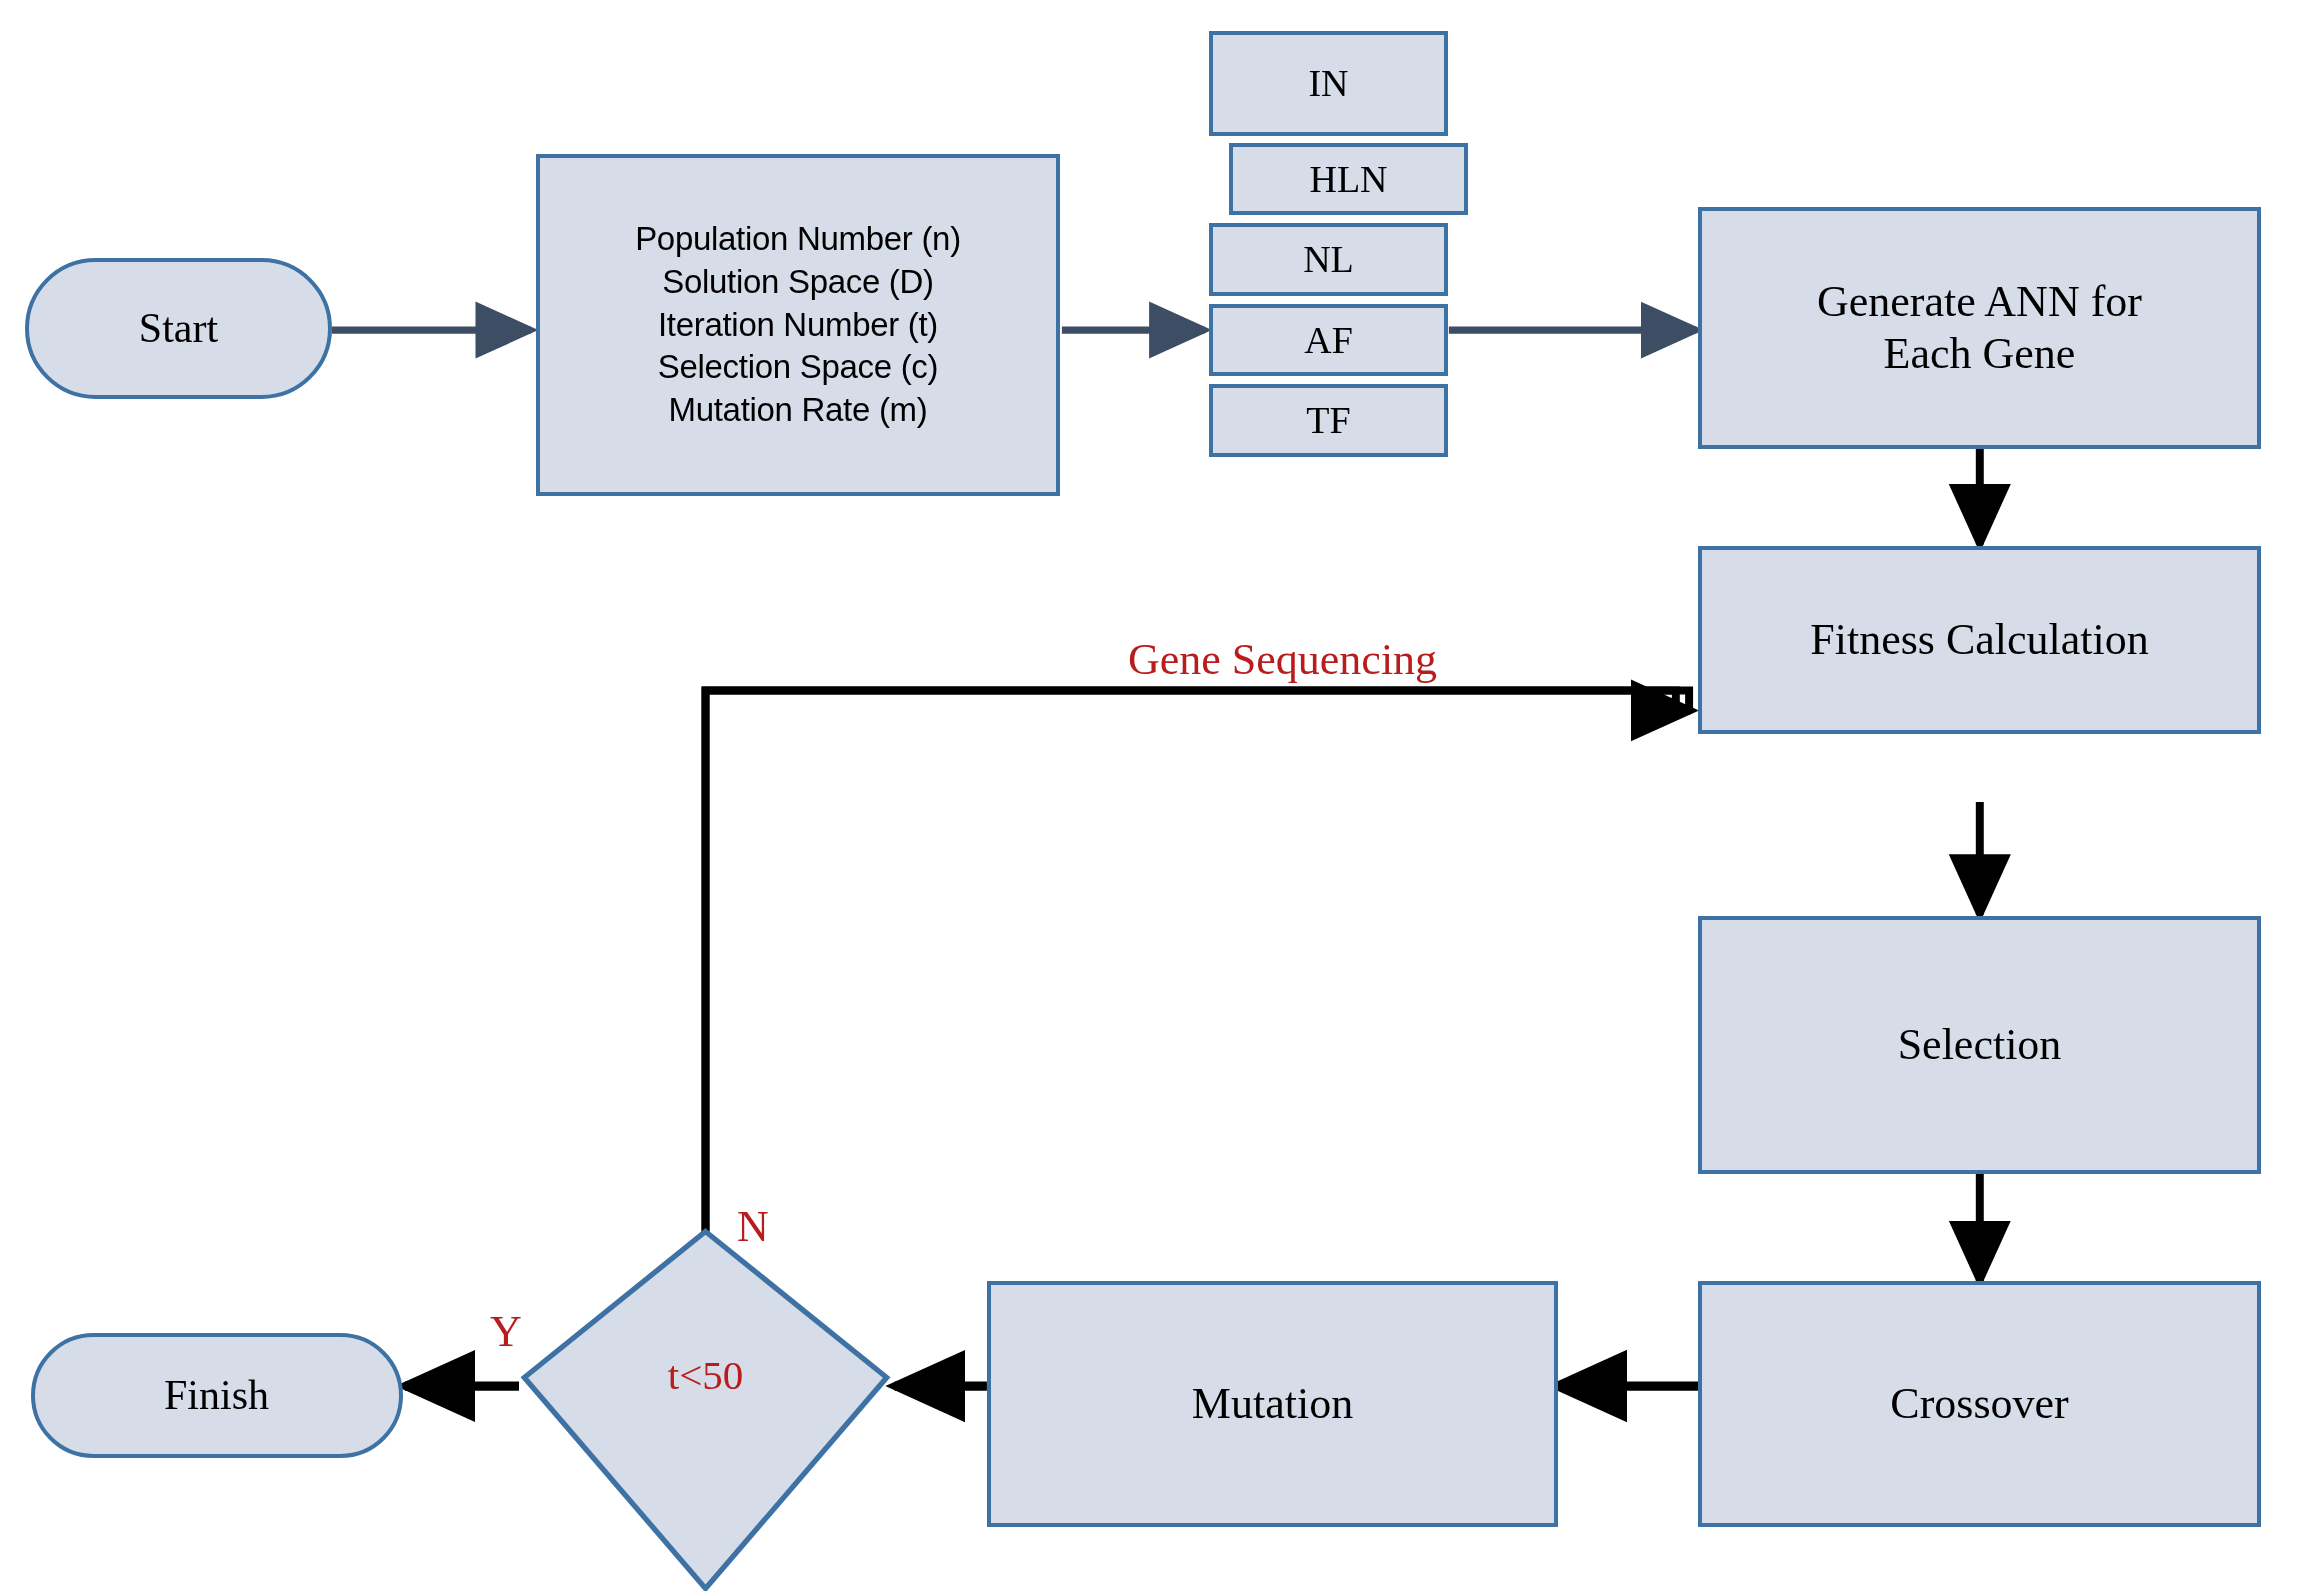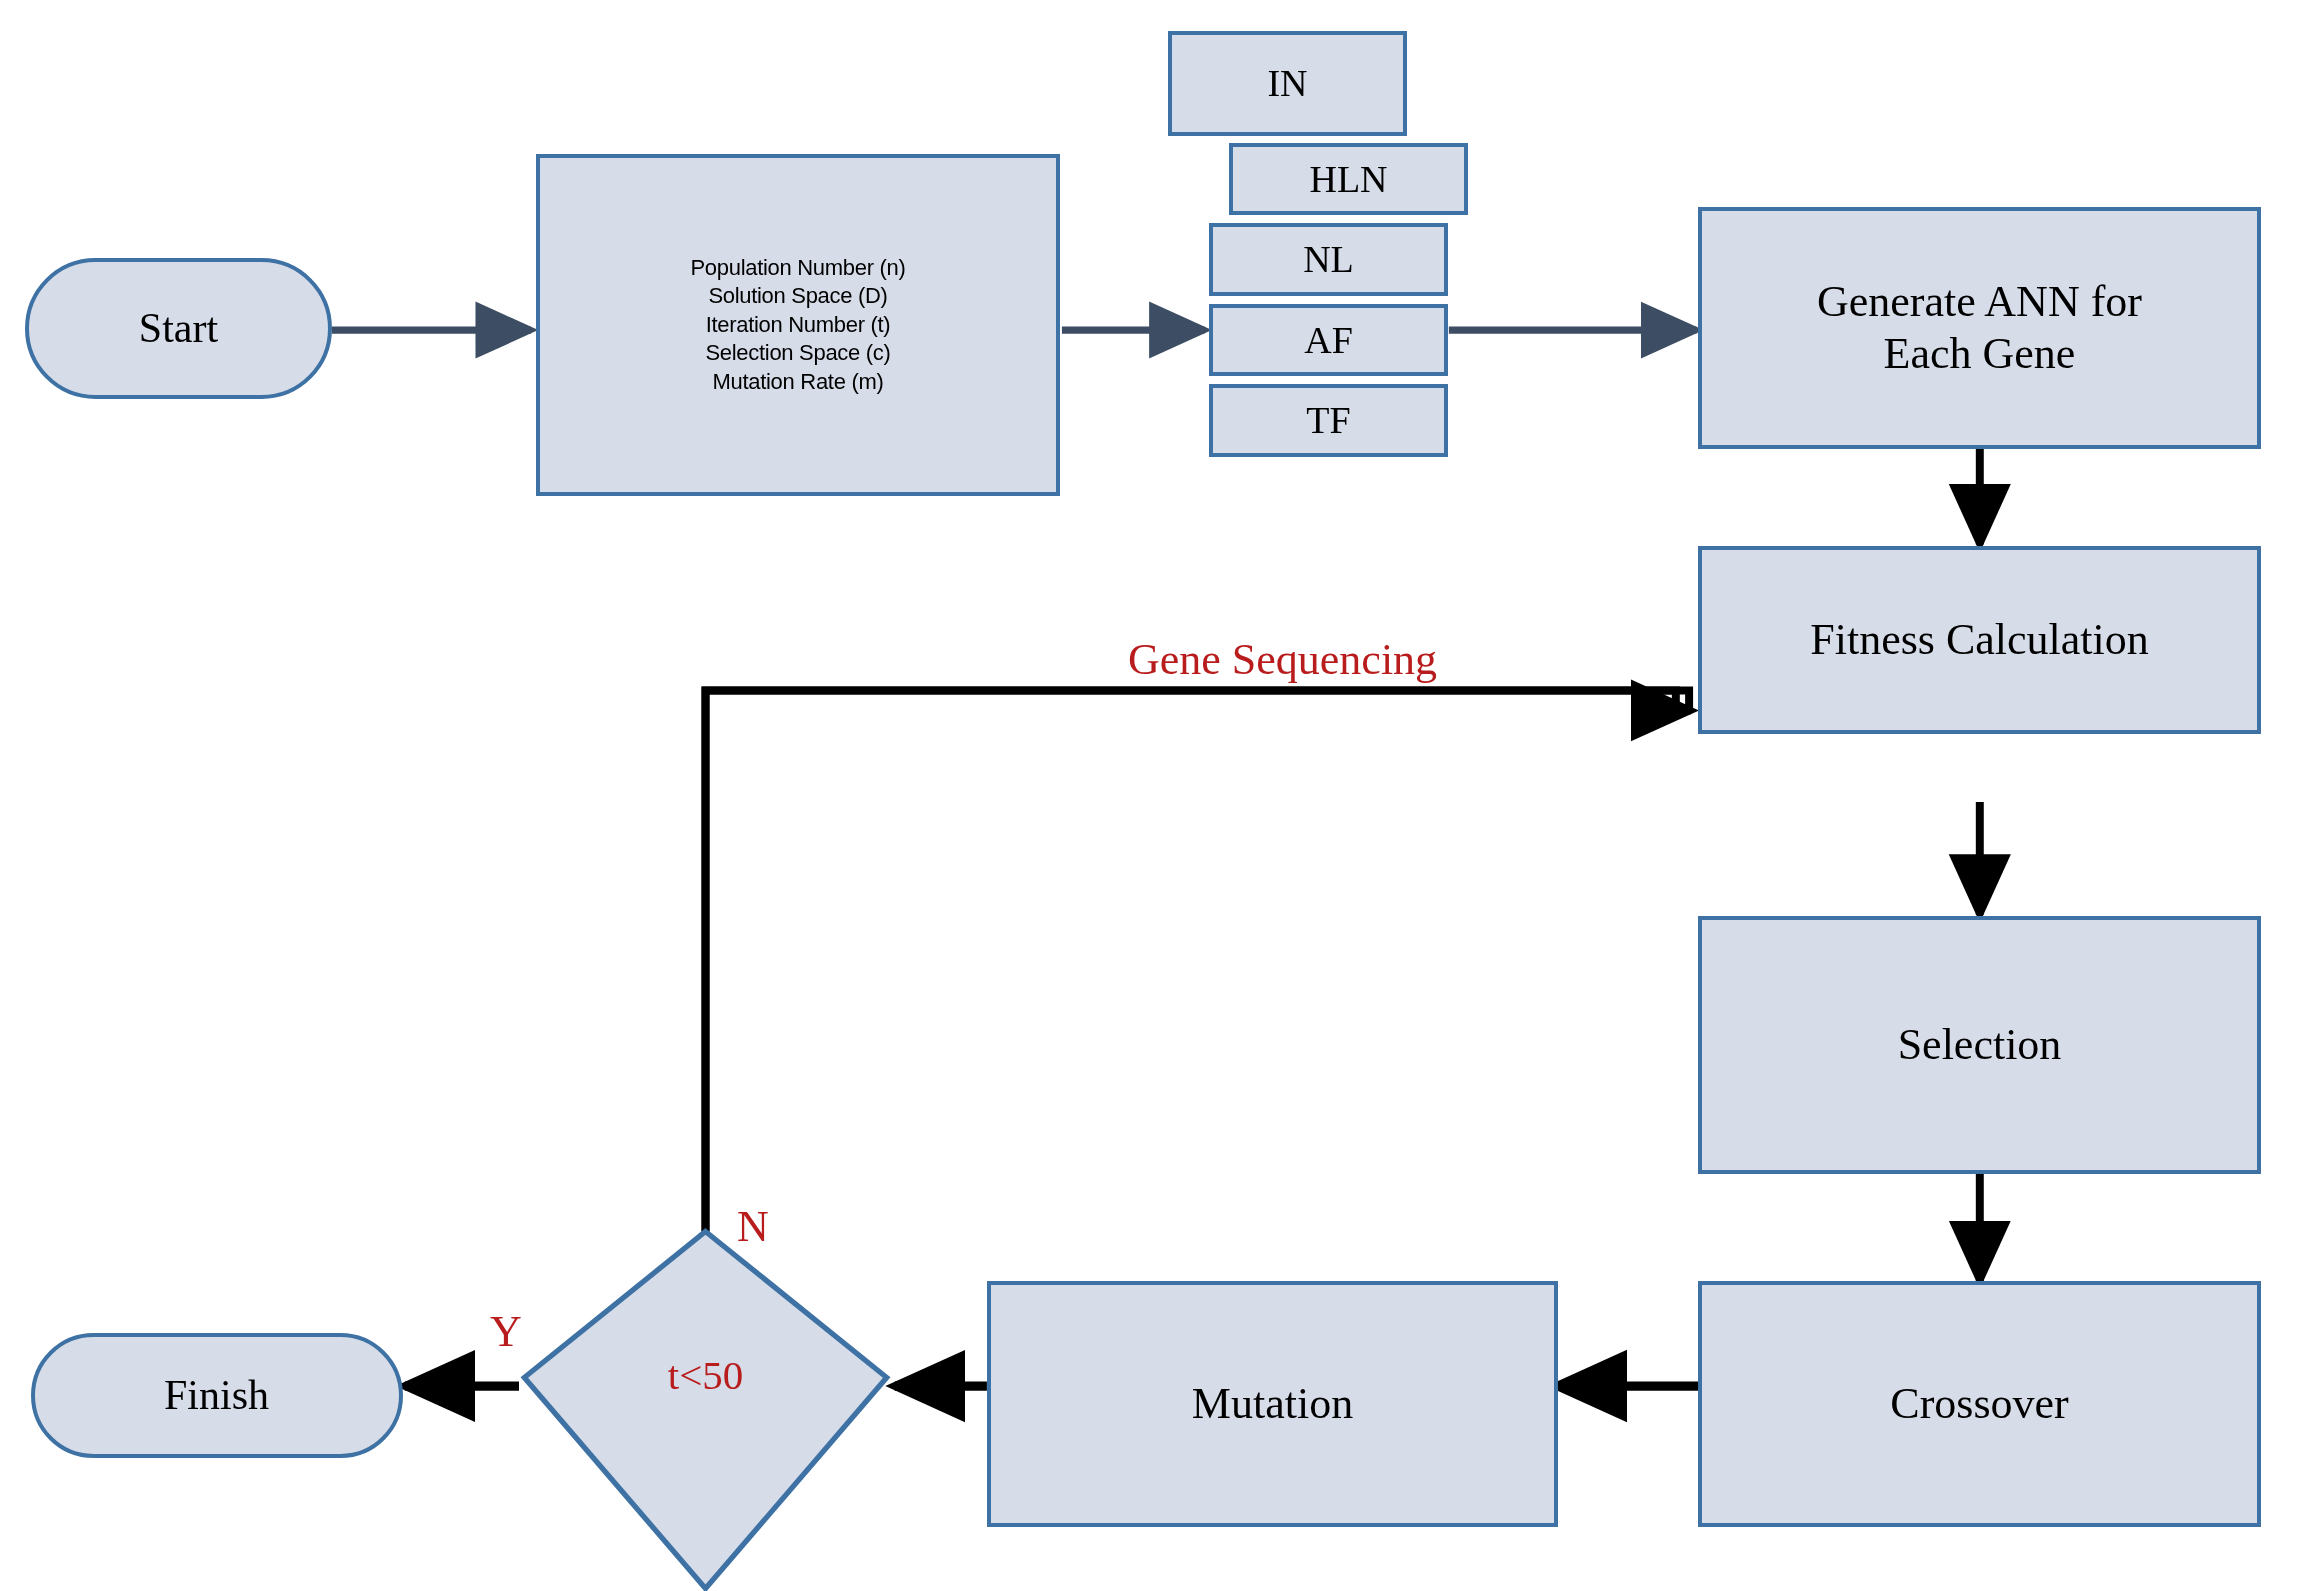--- a/index.html
+++ b/index.html
@@ -25,21 +25,21 @@
     border-width:4.6px;
     border-color:#3f72a4;
   }
   .node.gene{
     border-width:4.6px;
     font-size:38px;
   }
   .node.proc{font-size:41px;}
   .params{
     font-family:"Liberation Sans", sans-serif;
-    font-size:22px;
+    font-size:33px;
     letter-spacing:-0.3px;
     line-height:1.30;
     border-width:4px;
   }
   .plabel{
     position:absolute;
     color:#b91c1c;
     white-space:nowrap;
   }
   svg.wires{position:absolute;left:0;top:0;width:2307px;height:1592px;overflow:visible;}
@@ -88,21 +88,21 @@
   </div>
 
   <div class="node params" style="left:536px;top:154px;width:524px;height:342px;flex-direction:column;">
     <span>Population Number (n)</span>
     <span>Solution Space (D)</span>
     <span>Iteration Number (t)</span>
     <span>Selection Space (c)</span>
     <span>Mutation Rate (m)</span>
   </div>
 
-  <div class="node gene" style="left:1168px;top:30.5px;width:239px;height:105px;text-align:center;">
+  <div class="node gene" style="left:1209px;top:30.5px;width:239px;height:105px;text-align:center;">
     <span>IN</span>
   </div>
   <div class="node gene" style="left:1209px;top:143px;width:239px;height:72px;margin-left:20px;">
     <span>HLN</span>
   </div>
   <div class="node gene" style="left:1209px;top:223px;width:239px;height:73px;">
     <span>NL</span>
   </div>
   <div class="node gene" style="left:1209px;top:304px;width:239px;height:72px;">
     <span>AF</span>

